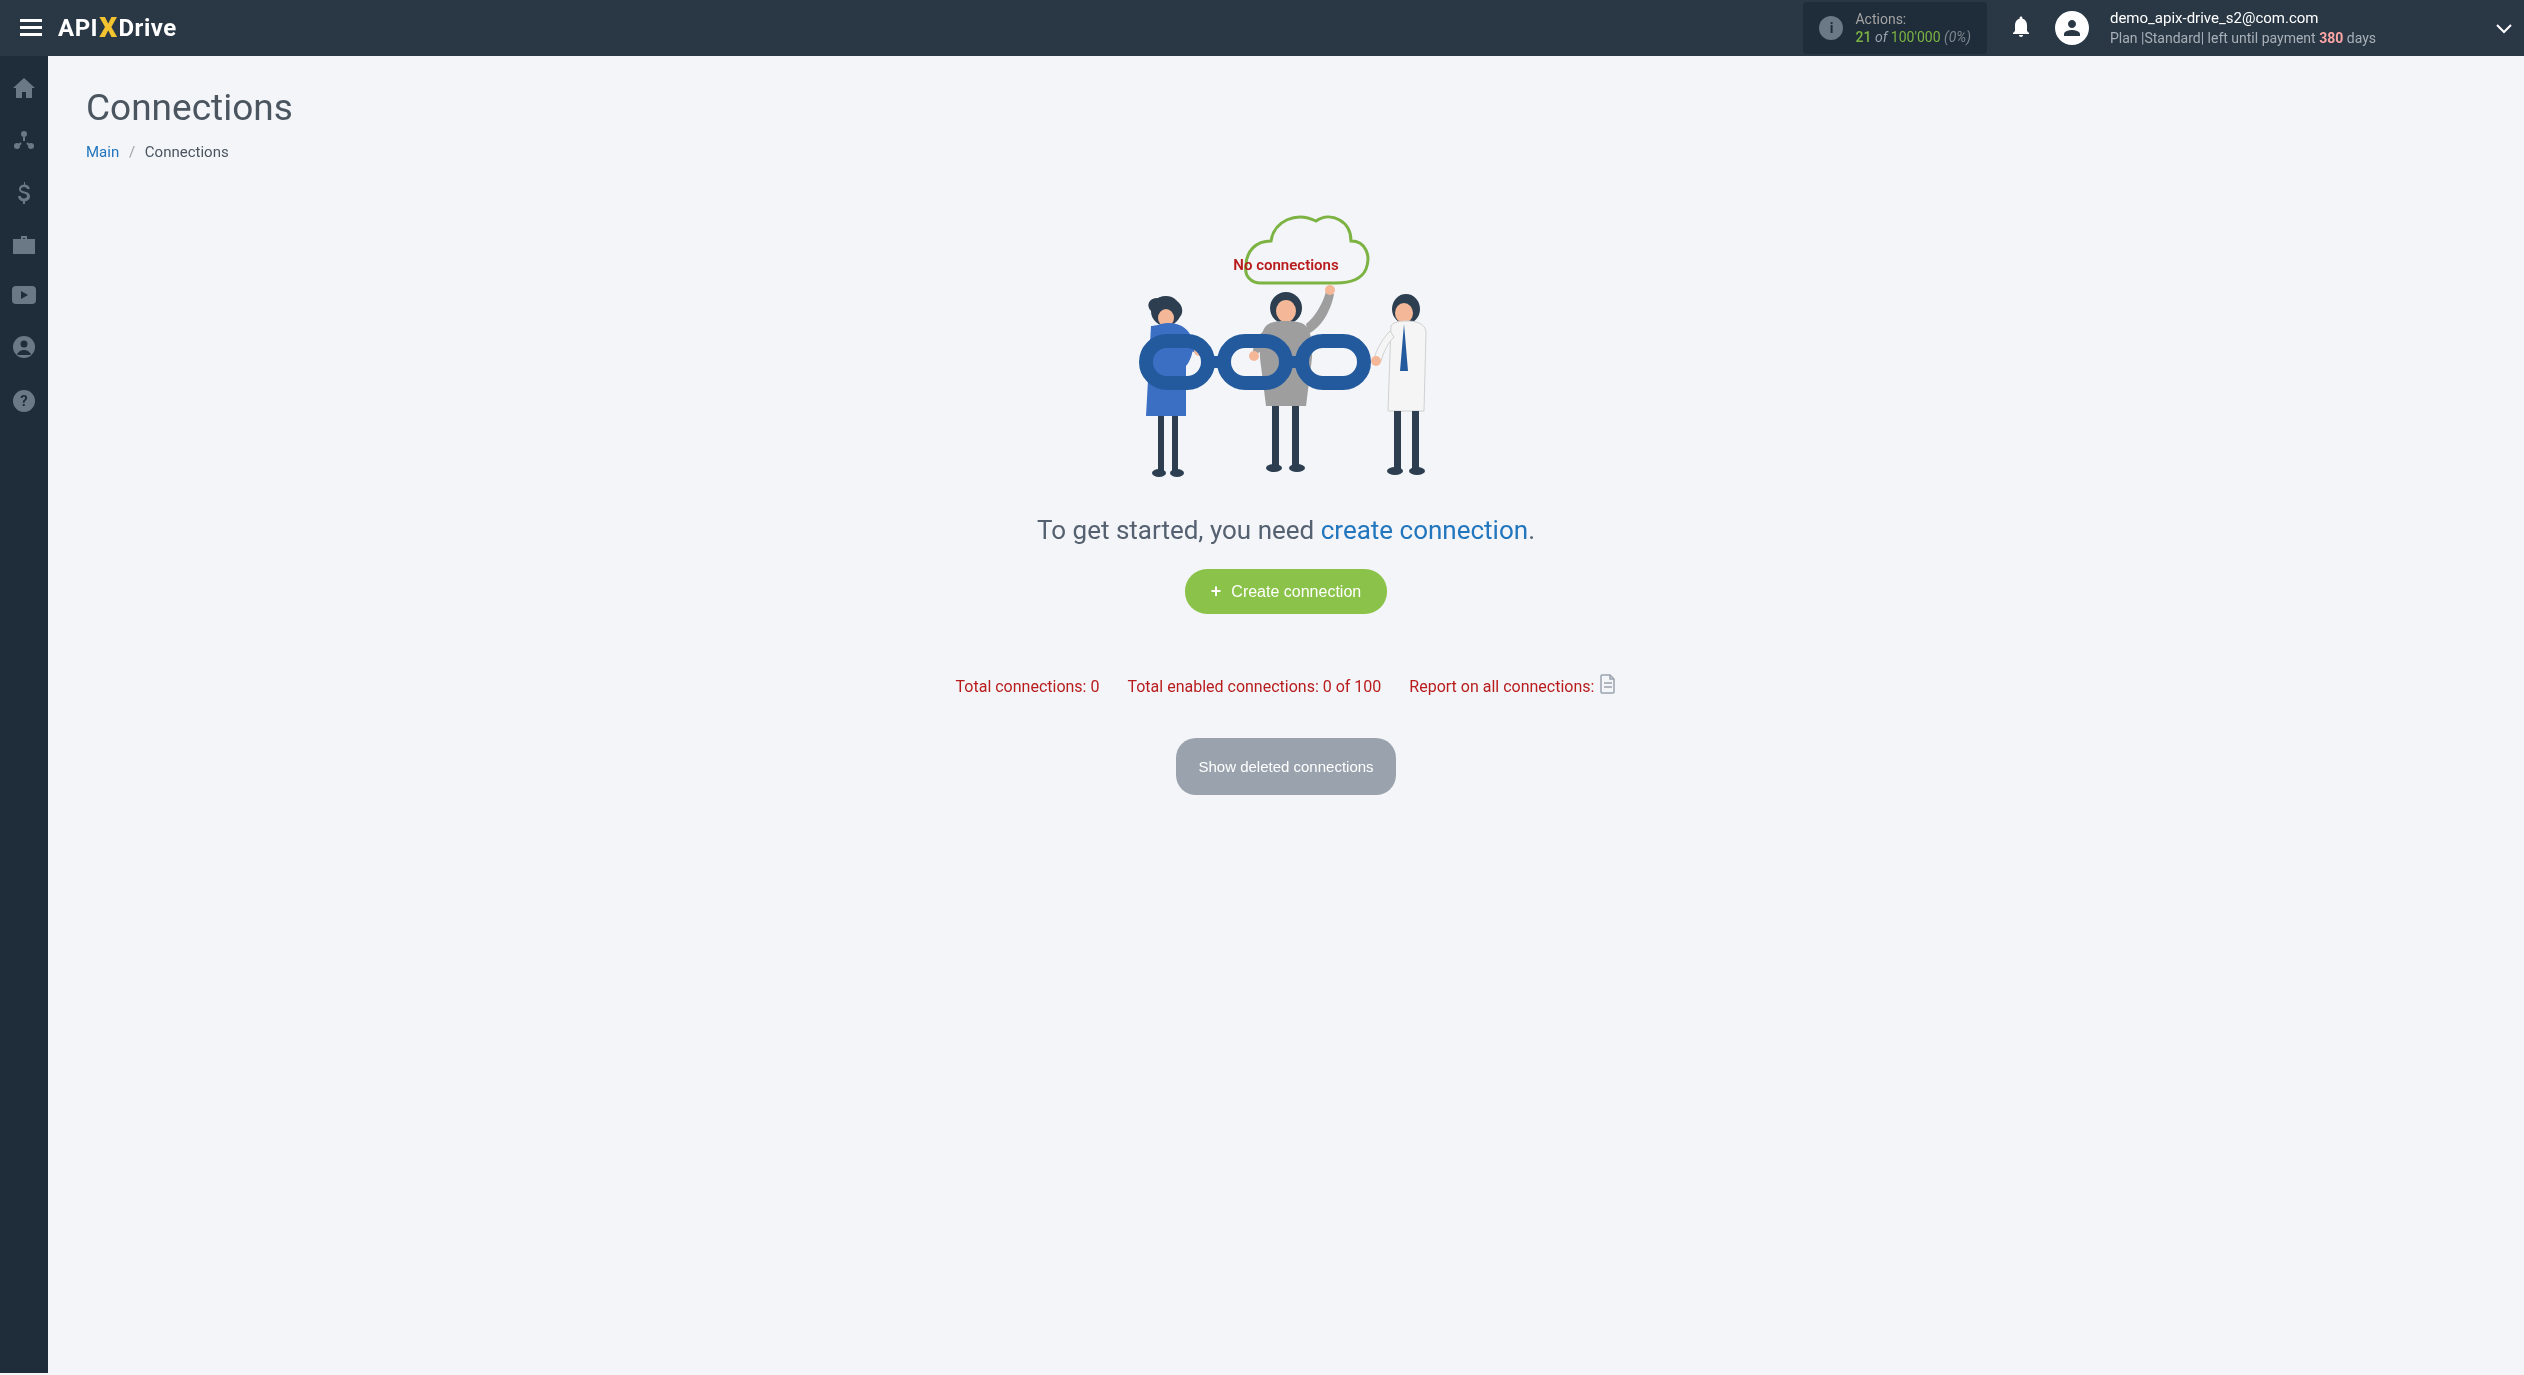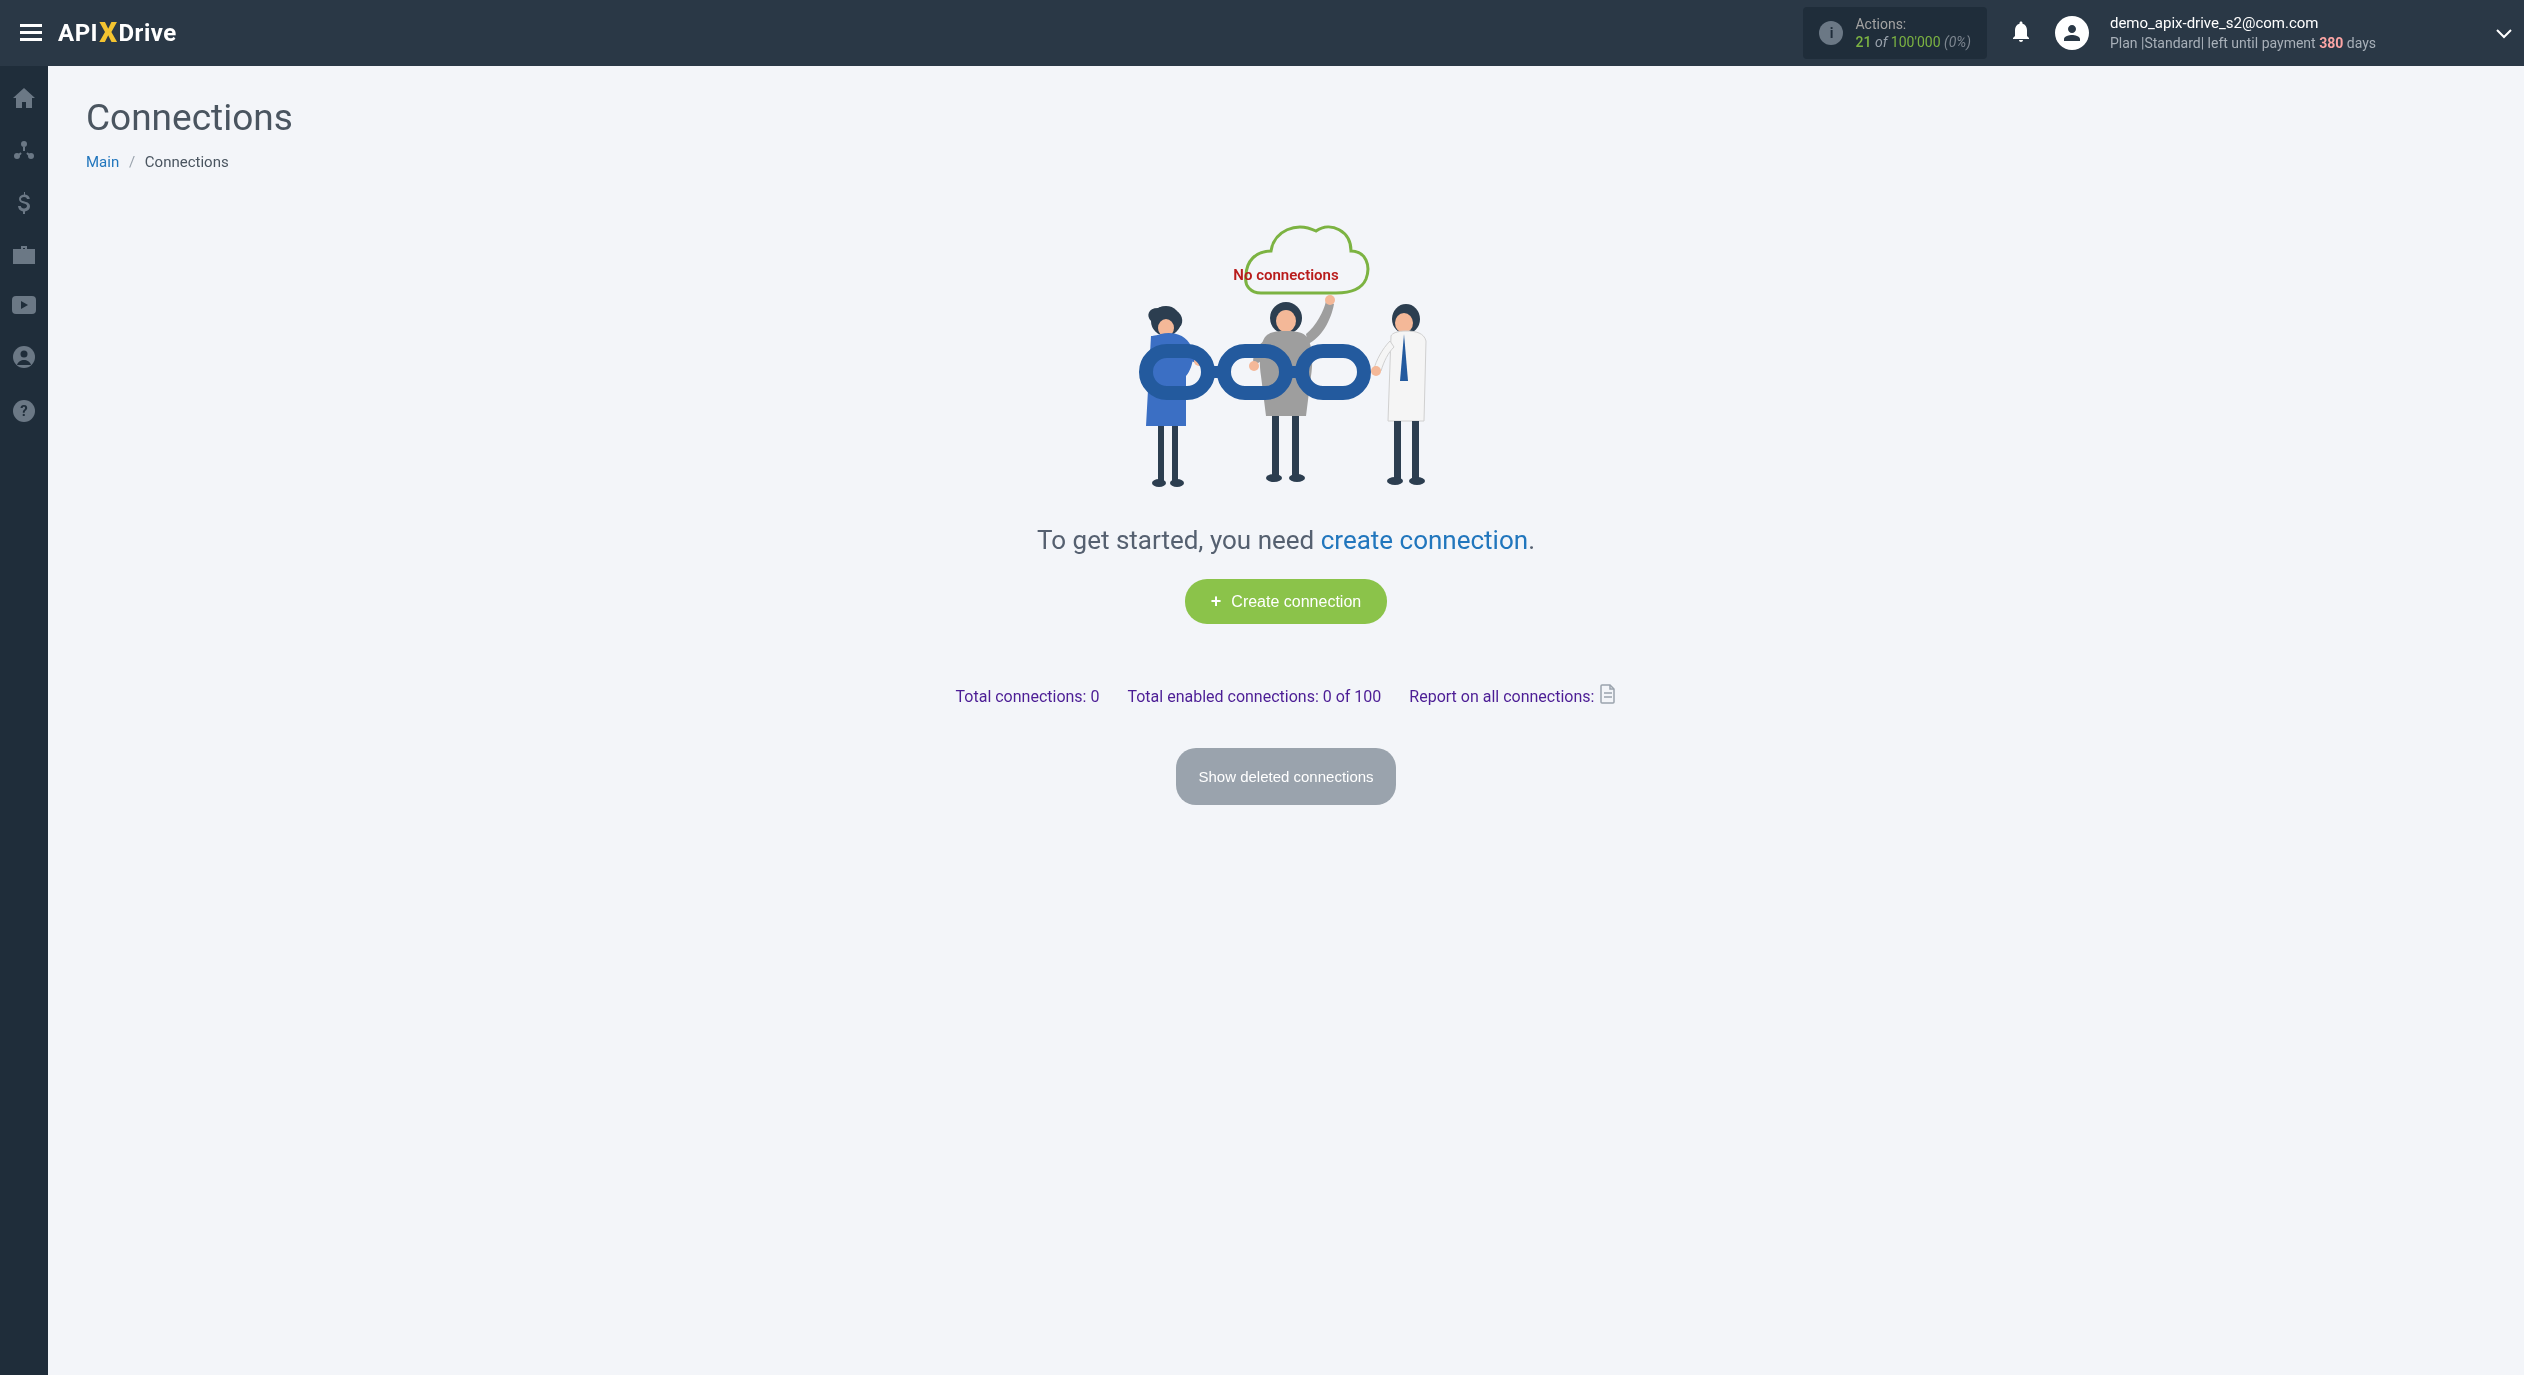--- a/index.html
+++ b/index.html
@@ -1,20 +1,20 @@
 <!DOCTYPE html>
 <html><head>
 <meta charset="utf-8">
 <style>
 * { margin: 0; padding: 0; box-sizing: border-box; }
 body { font-family: -apple-system, BlinkMacSystemFont, "Segoe UI", Roboto, Arial, sans-serif; background: #f3f5f9; overflow-x: hidden; }
 
 .header {
   background: #2a3846;
-  height: 66px;
+  height: 56px;
   display: flex;
   align-items: center;
   padding: 0 12px;
   position: relative;
   z-index: 10;
 }
 .menu-toggle { color: #fff; cursor: pointer; padding: 8px; }
 .menu-toggle svg { display: block; }
 .logo { margin-left: 8px; display: flex; align-items: center; }
 .logo-text { color: #fff; font-size: 24px; font-weight: 700; letter-spacing: 0.5px; display: flex; align-items: center; }
@@ -138,21 +138,21 @@
 }
 .plus-icon { font-size: 18px; font-weight: bold; }
 
 .stats-row {
   margin-top: 60px;
   display: flex;
   justify-content: center;
   align-items: center;
   gap: 28px;
   font-size: 16px;
-  color: #4c1d95;
+  color: #b91c1c;
 }
 .stats-item { display: flex; align-items: center; gap: 6px; }
 .report-icon { color: #9aa3ad; cursor: pointer; }
 
 .deleted-btn {
   margin-top: 40px;
   background: #9aa3ad;
   color: #fff;
   border: none;
   border-radius: 20px;

